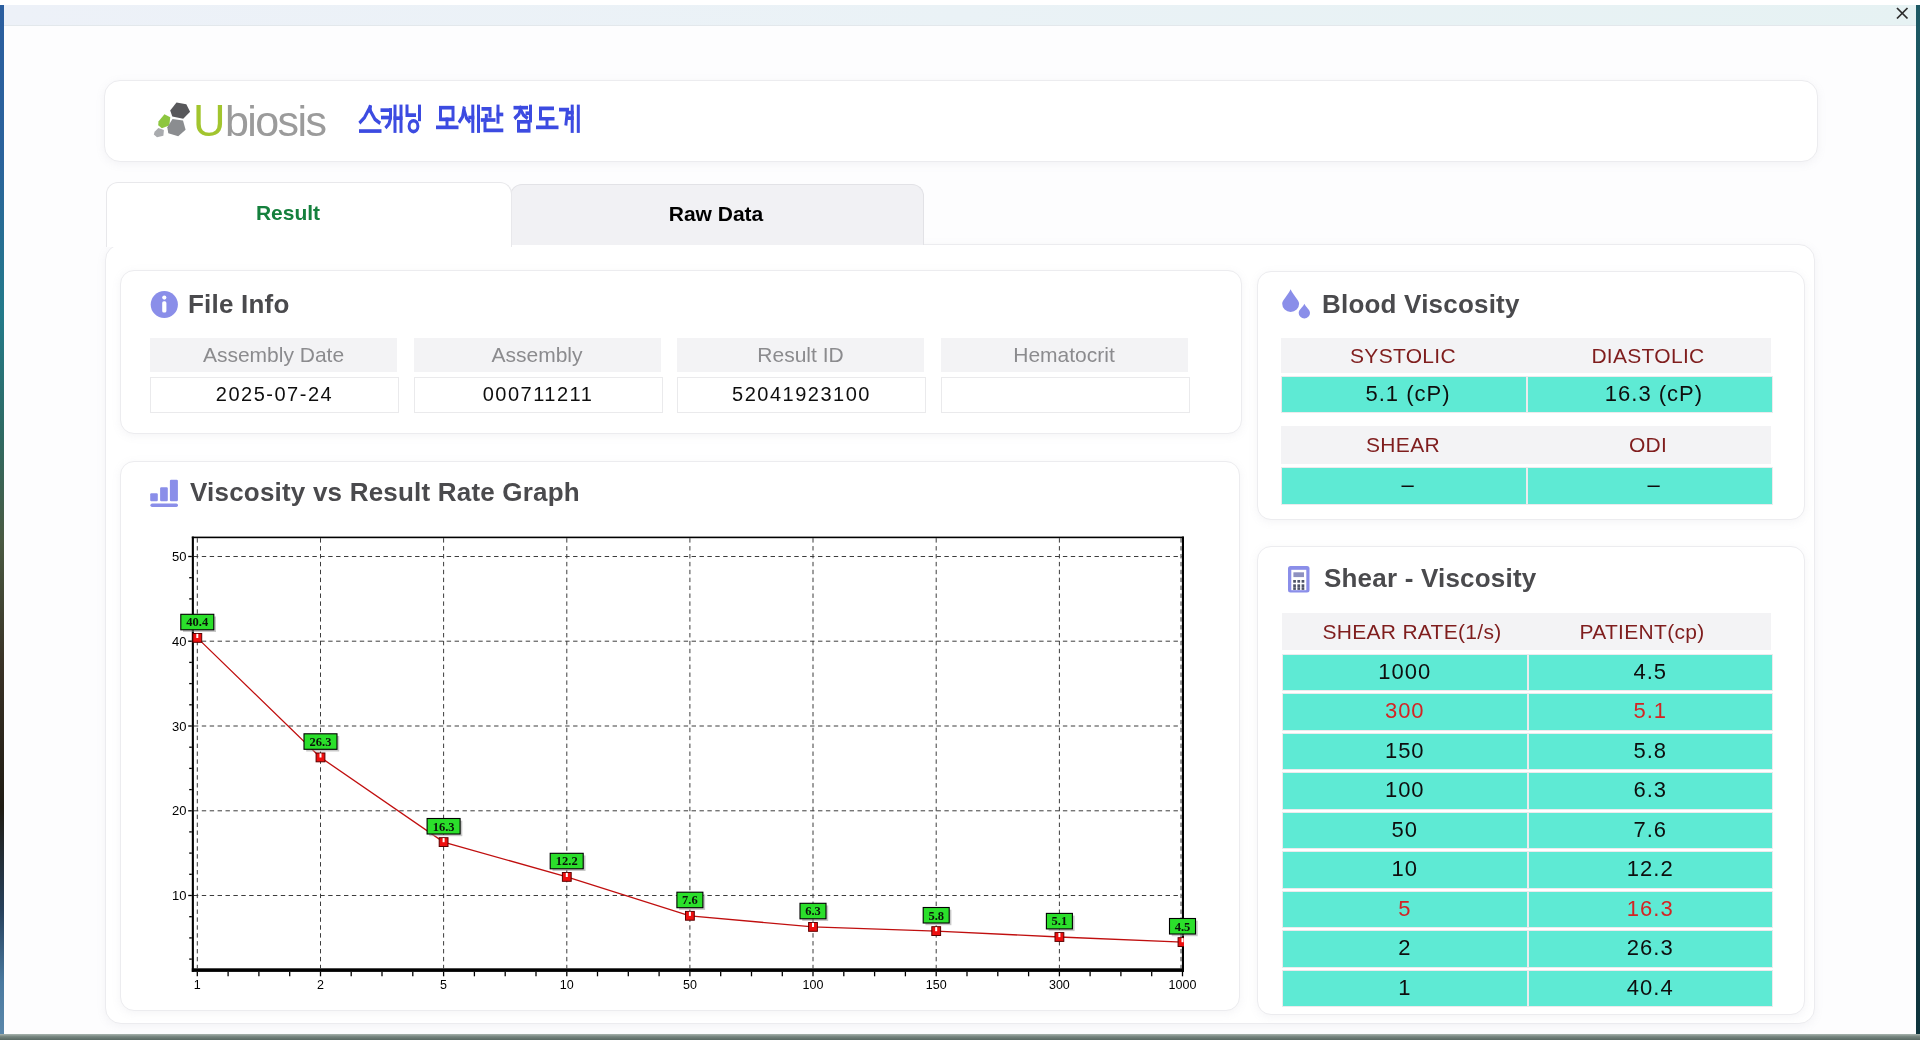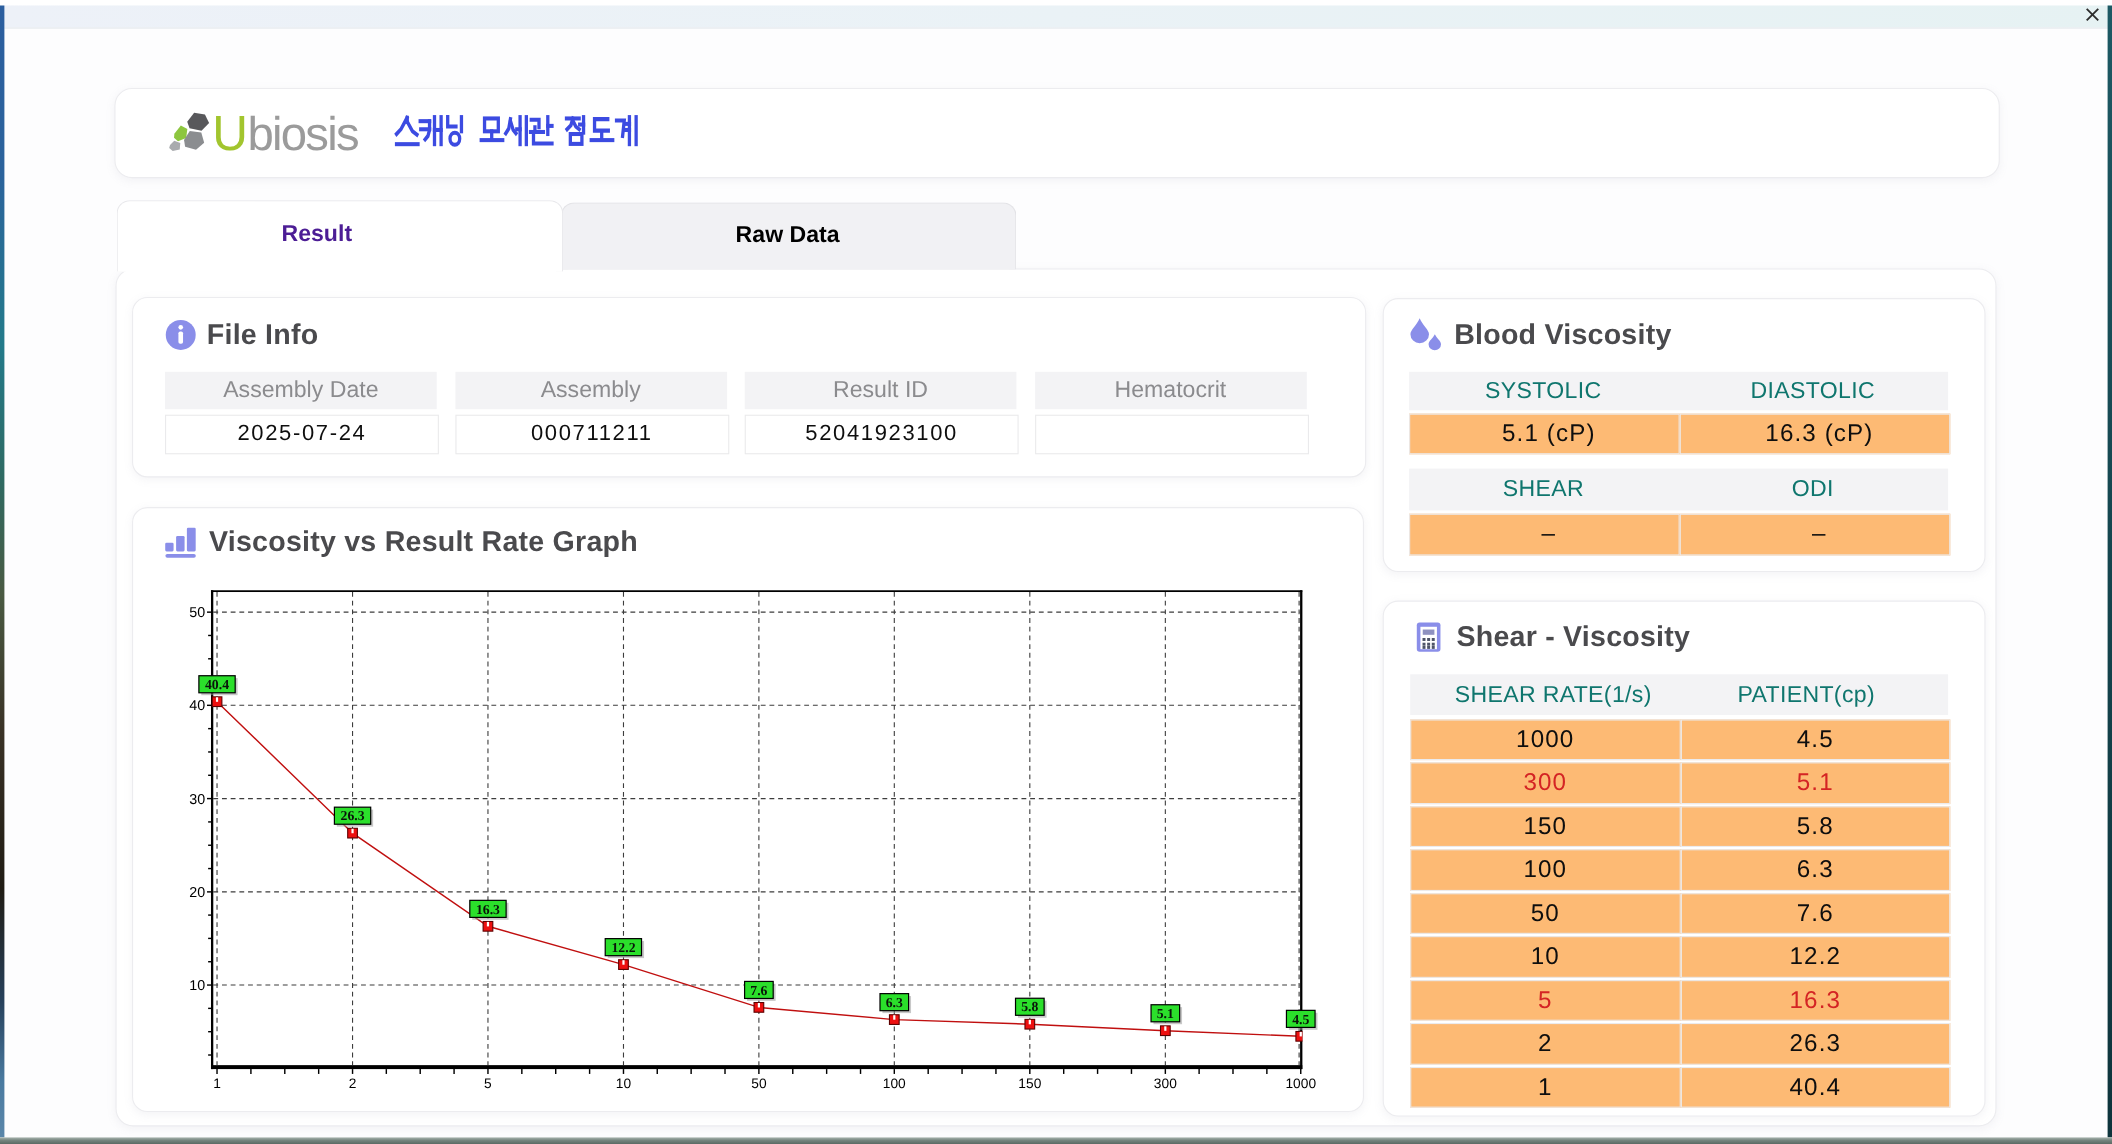--- a/index.html
+++ b/index.html
@@ -1,22 +1,22 @@
 <!DOCTYPE html>
 <html><head><meta charset="utf-8">
 <style>
 html,body{margin:0;padding:0}
 body{width:1920px;height:1040px;position:relative;overflow:hidden;background:#fdfdfe;font-family:"Liberation Sans",sans-serif}
 .abs{position:absolute}
 .card{position:absolute;background:#fff;border:1px solid #ececef;border-radius:14px;box-shadow:0 2px 8px rgba(150,150,165,.10)}
 .title{position:absolute;font-size:26px;font-weight:bold;color:#4a4a4d;letter-spacing:0.2px}
 .hd{position:absolute;background:#f3f3f5;color:#8b8b8e;font-size:21px;text-align:center}
-.hdt{position:absolute;color:#0f766e;font-size:21px;text-align:center;letter-spacing:0.3px}
+.hdt{position:absolute;color:#7f1d1d;font-size:21px;text-align:center;letter-spacing:0.3px}
 .vl{position:absolute;background:#fff;border:1px solid #eaeaec;color:#0e0e0e;font-size:20px;text-align:center;letter-spacing:1.5px}
-.num{position:absolute;background:#fdba74;border:1px solid #ebebed;color:#0e0e0e;font-size:22px;text-align:center;letter-spacing:1px}
+.num{position:absolute;background:#5eead4;border:1px solid #ebebed;color:#0e0e0e;font-size:22px;text-align:center;letter-spacing:1px}
 .num.red{color:#d42424}
 </style></head>
 <body>
 
 <div class="abs" style="left:0;top:0;width:1920px;height:5px;background:#fff"></div>
 <div class="abs" style="left:4px;top:5px;width:1913px;height:20px;background:linear-gradient(90deg,#edf1f8 0%,#eaf2f6 50%,#e6f2f3 100%);border-bottom:1px solid #e3e8ec"></div>
 
 <div class="abs" style="left:0;top:5px;width:4px;height:1029px;background:linear-gradient(#2b5e9f 0%,#2b639c 15%,#237a8a 30%,#2f6a62 42%,#4a5a42 52%,#3a3226 64%,#201c14 78%,#27415c 88%,#4a7aa0 95%,#5b87aa 100%)"></div>
 <div class="abs" style="left:1916px;top:5px;width:4px;height:1029px;background:linear-gradient(#1d5964 0%,#14454e 50%,#0e343c 100%)"></div>
 <div class="abs" style="left:0;top:1034px;width:1920px;height:6px;background:linear-gradient(#a8b4ae 0%,#75847e 45%,#5a6a64 100%)"></div>
@@ -79,21 +79,21 @@
       <line x1="568.8" y1="115.5" x2="572.2" y2="115.5"></line>
       <line x1="578.3" y1="106.0" x2="578.3" y2="126.0"></line>
     </g>
 </svg>
 
 <div class="card" style="left:105px;top:244px;width:1708px;height:778px;border-radius:16px"></div>
 
 <div class="abs" style="left:510px;top:184px;width:412px;height:60px;background:#f1f1f4;border:1px solid #e2e2e6;border-bottom:none;border-radius:12px 12px 0 0"></div>
 <div class="abs" style="left:510px;top:184px;width:412px;height:60px;line-height:60px;text-align:center;font-size:21px;font-weight:bold;color:#000000">Raw Data</div>
 <div class="abs" style="left:106px;top:182px;width:404px;height:64px;background:#fff;border:1px solid #e8e8eb;border-bottom:none;border-radius:12px 12px 0 0"></div>
-<div class="abs" style="left:106px;top:182px;width:364px;height:62px;line-height:62px;text-align:center;font-size:21px;font-weight:bold;color:#4c1d95">Result</div>
+<div class="abs" style="left:106px;top:182px;width:364px;height:62px;line-height:62px;text-align:center;font-size:21px;font-weight:bold;color:#15803d">Result</div>
 
 <div class="card" style="left:120px;top:270px;width:1120px;height:162px"></div>
 <div class="title" style="left:188px;top:291px;height:27px;line-height:27px">File Info</div>
 <div class="hd" style="left:150.0px;top:338px;width:247px;height:34px;line-height:34px">Assembly Date</div>
 <div class="vl" style="left:150.0px;top:377px;width:247px;height:34px;line-height:32px">2025-07-24</div>
 <div class="hd" style="left:413.5px;top:338px;width:247px;height:34px;line-height:34px">Assembly</div>
 <div class="vl" style="left:413.5px;top:377px;width:247px;height:34px;line-height:32px">000711211</div>
 <div class="hd" style="left:677.0px;top:338px;width:247px;height:34px;line-height:34px">Result ID</div>
 <div class="vl" style="left:677.0px;top:377px;width:247px;height:34px;line-height:32px">52041923100</div>
 <div class="hd" style="left:940.5px;top:338px;width:247px;height:34px;line-height:34px">Hematocrit</div>

